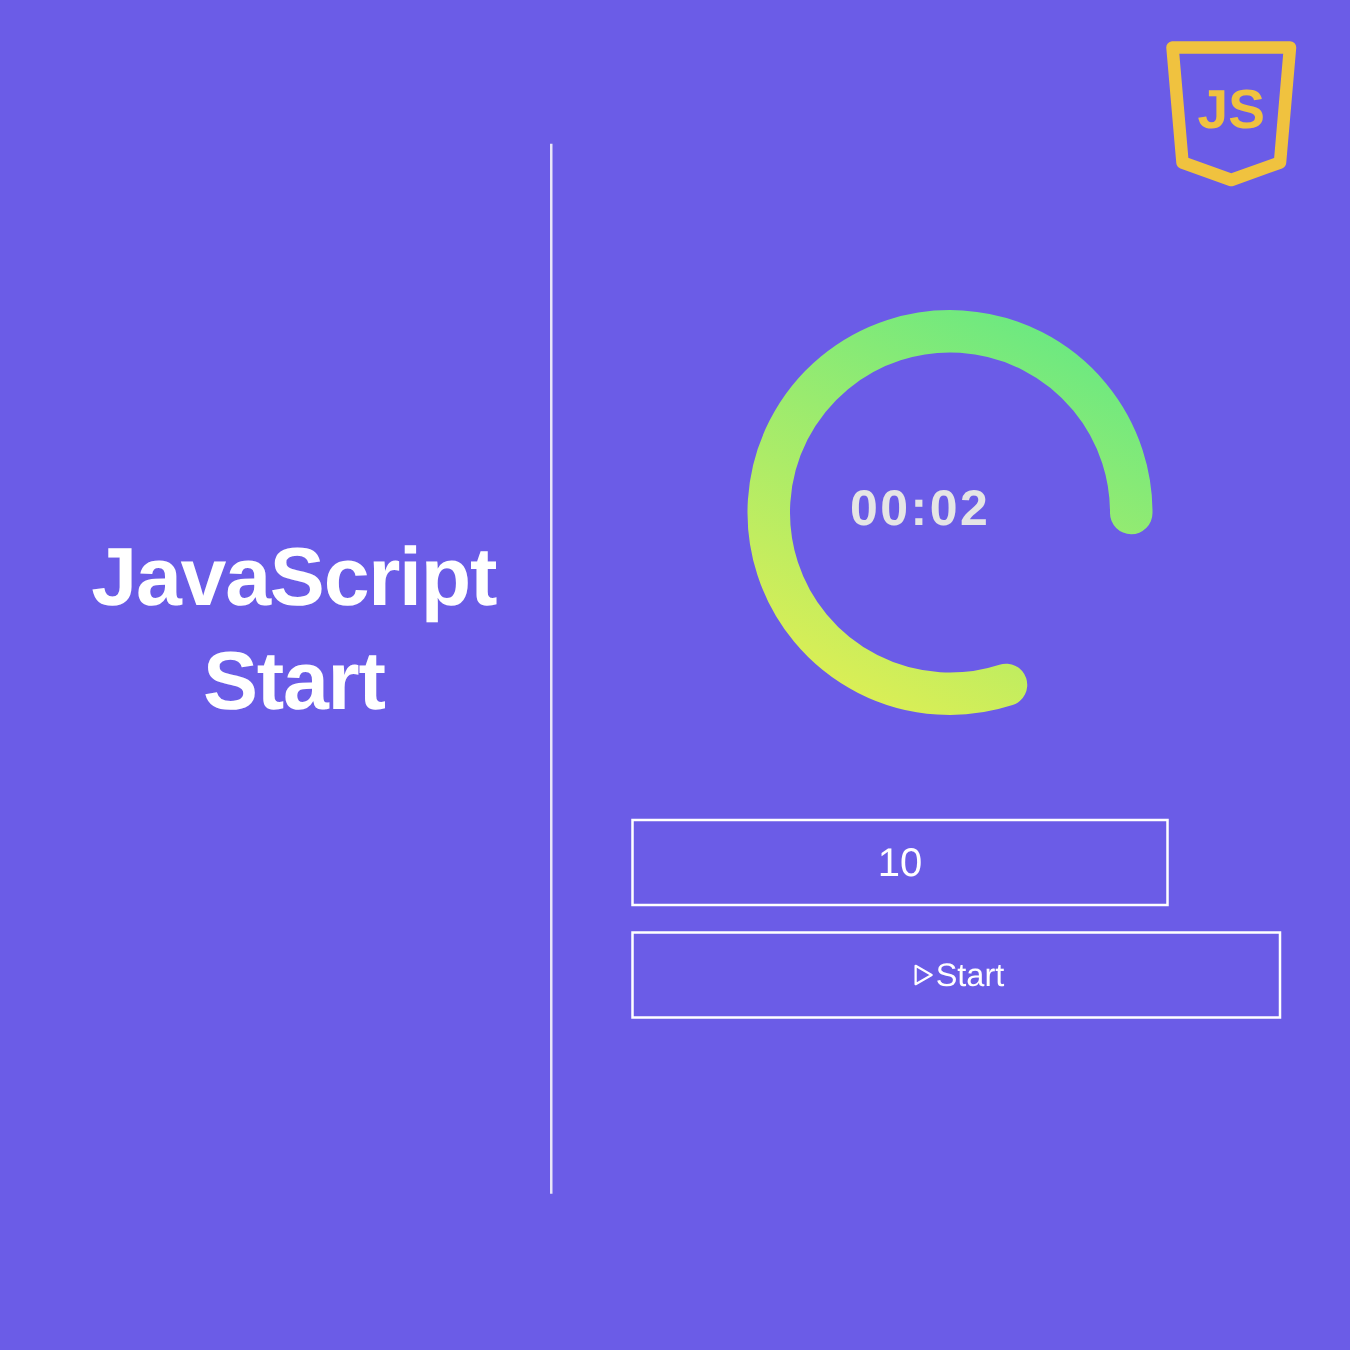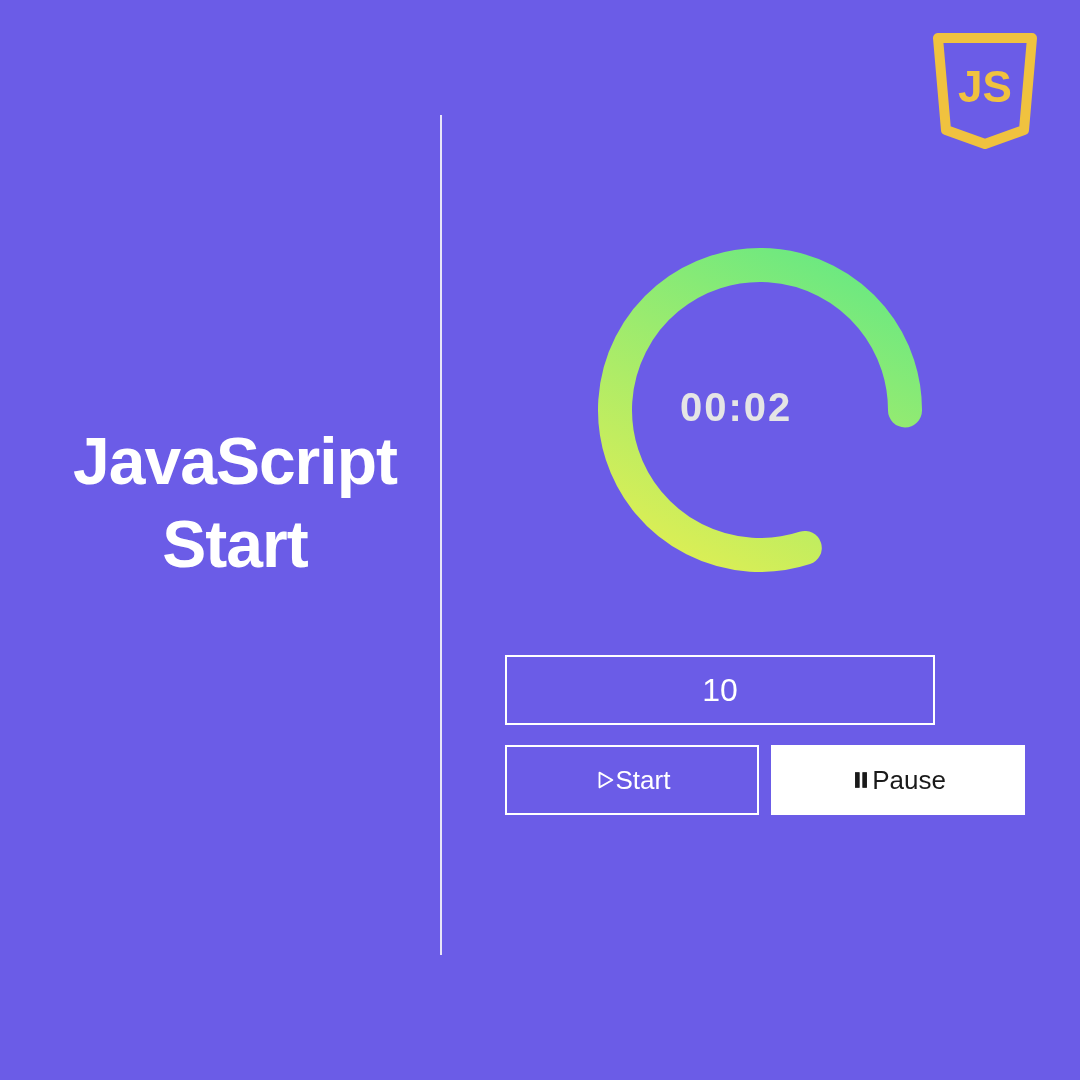--- a/index.html
+++ b/index.html
@@ -142,20 +142,13 @@
   <span>10</span>
 </div>
 
 <div class="button-row">
   <div class="btn">
     <svg viewBox="0 0 24 24">
       <path d="M 6 4 L 20 12 L 6 20 Z" fill="none" stroke="#FFFFFF" stroke-width="2" stroke-linejoin="round"></path>
     </svg>
     <span>Start</span>
   </div>
-  <div class="btn active">
-    <svg viewBox="0 0 24 24">
-      <rect x="6" y="4" width="4" height="16" fill="#1A1A1A"></rect>
-      <rect x="14" y="4" width="4" height="16" fill="#1A1A1A"></rect>
-    </svg>
-    <span>Pause</span>
-  </div>
 </div>
 
 </body></html>

